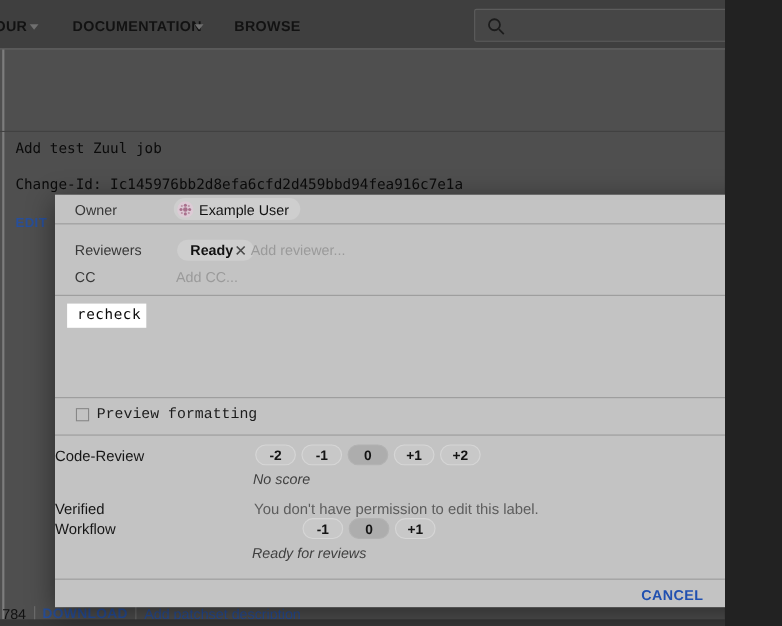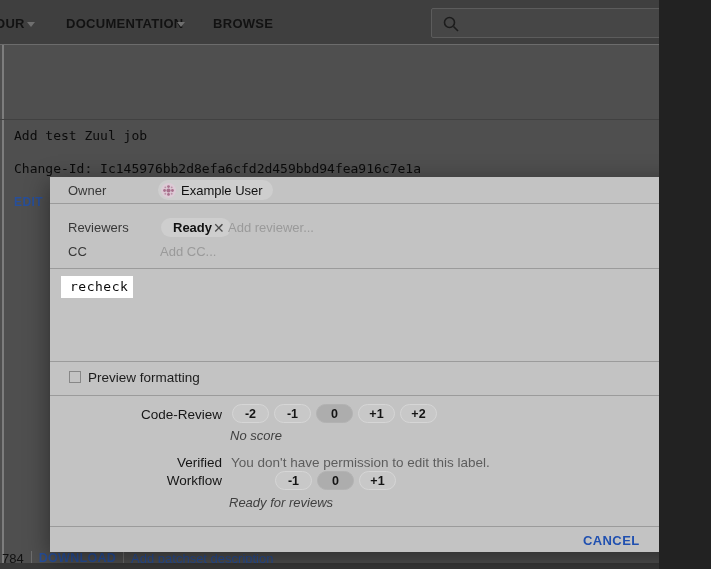--- a/index.html
+++ b/index.html
@@ -85,23 +85,23 @@
     background:#ffffff;
   }
   .msg-box span {
     font-family:"DejaVu Sans Mono", monospace; font-size:13px; color:#0a0a0a;
     position:absolute; left:9px; top:3px; letter-spacing:.5px;
   }
   .checkbox {
     position:absolute; left:19px; top:194px; width:12px; height:12px;
     border:1.5px solid #878787; background:transparent; cursor:pointer;
   }
-  .preview-label { position:absolute; left:38px; top:193px; font-size:13.5px; color:#1c1c1c; }
+  .preview-label { position:absolute; left:38px; top:193px; font-size:13.5px; color:#1c1c1c;font-family:Liberation Mono, monospace; }
   .score-label {
-    position:absolute; left:0; width:172px; text-align:right;
+    position:absolute; left:0; width:172px; text-align:left;
     font-size:13.5px; color:#161616;
   }
   .pill-row { position:absolute; display:flex; gap:5px; }
   .pill {
     width:37px; height:19px; border-radius:10px;
     background:#c8c8c8; border:1px solid #d6d6d6;
     font-size:12.5px; font-weight:700; color:#141414;
     display:flex; align-items:center; justify-content:center; cursor:pointer;
   }
   .pill.selected { background:#adadad; border-color:#b2b2b2; }

